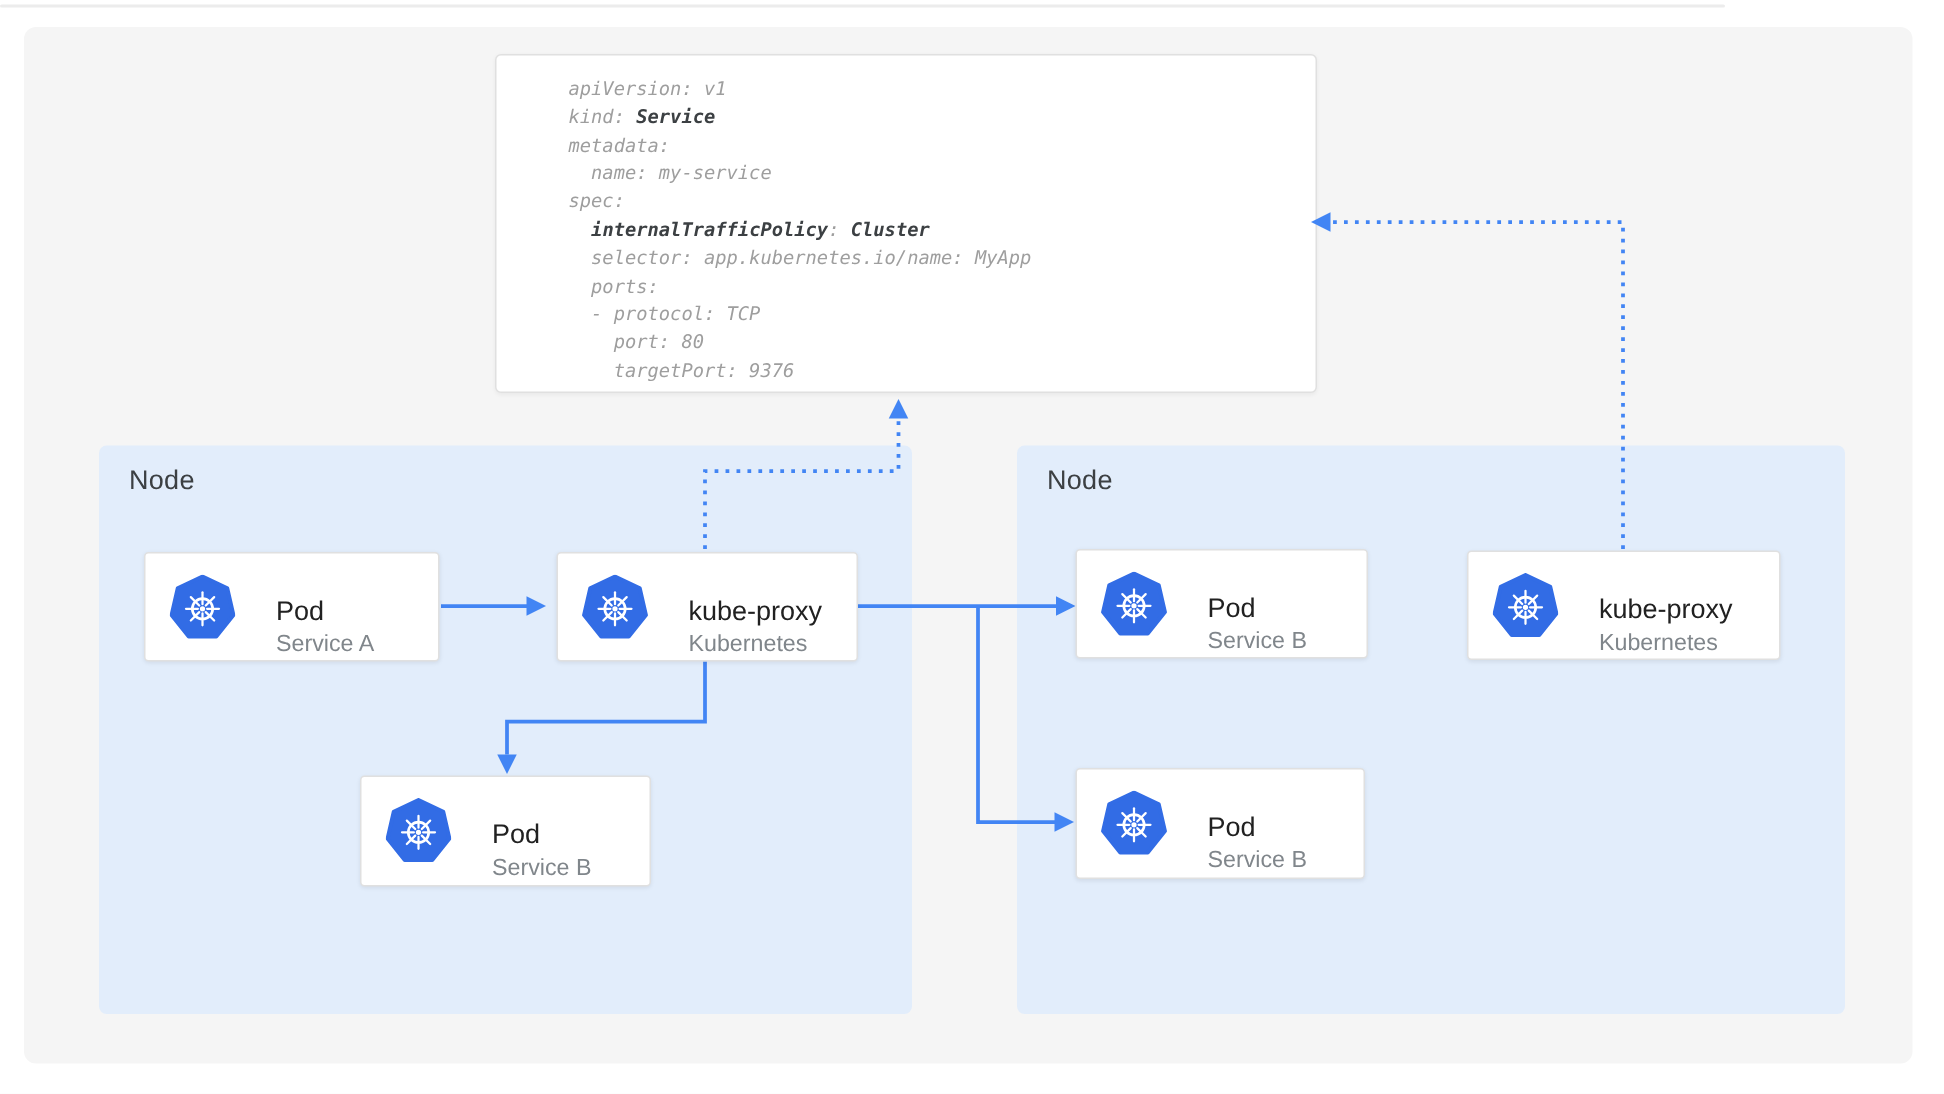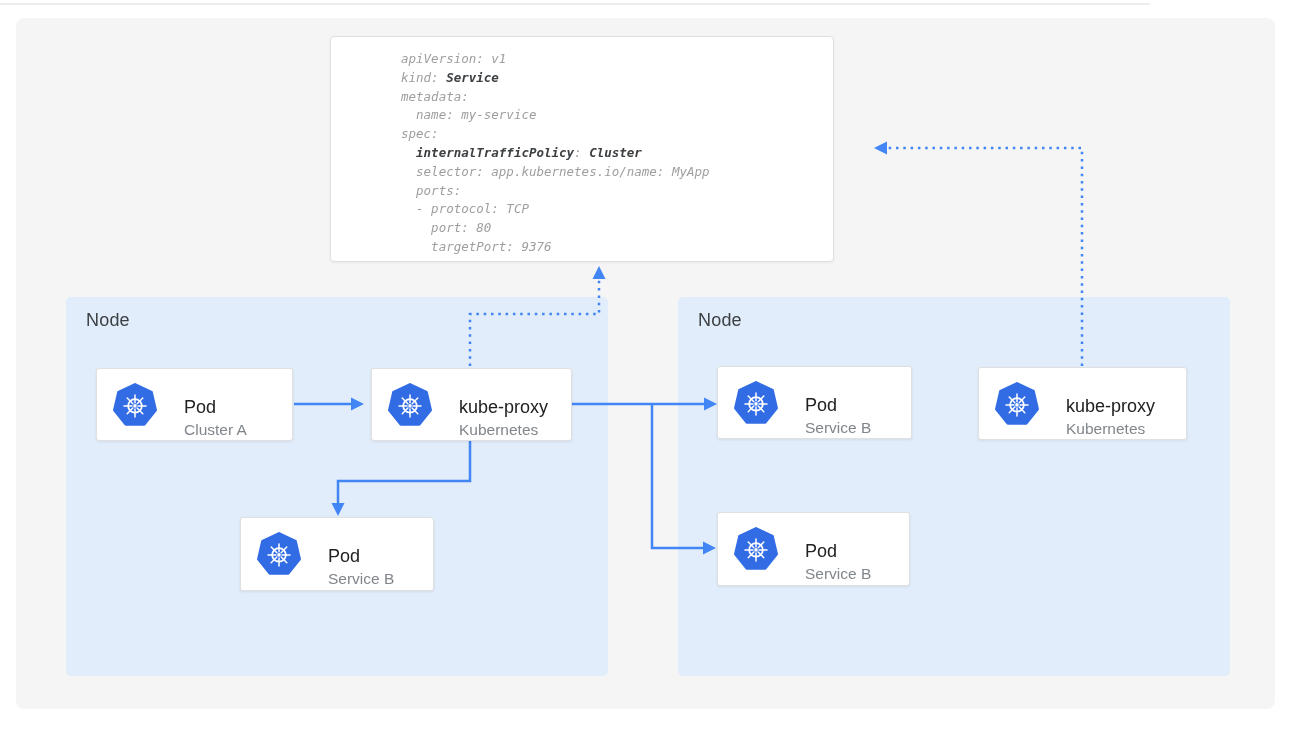--- a/index.html
+++ b/index.html
@@ -35,23 +35,23 @@
   .card .title{font-size:18px;line-height:23px;color:var(--title-color);}
   .card .subtitle{font-size:15.5px;line-height:21px;color:var(--subtitle-color);}
 
   .card-a{left:96px;top:368px;width:197px;height:73px;}
   .card-b{left:371px;top:368px;width:201px;height:73px;}
   .card-c{left:240px;top:517px;width:194px;height:74px;}
   .card-d{left:717px;top:366px;width:195px;height:73px;}
   .card-e{left:978px;top:367px;width:209px;height:73px;}
   .card-f{left:717px;top:512px;width:193px;height:74px;}
 
-  .yaml-card{position:absolute;left:330px;top:36px;width:504px;height:226px;background:#fff;
+  .yaml-card{position:absolute;left:330px;top:36px;width:548px;height:226px;background:#fff;
              border:1px solid var(--card-border);border-radius:4px;box-shadow:0 1px 3px rgba(0,0,0,.05);
-             padding:13px 0 0 70px;}
+             padding:13px 0 0 48px;}
   .code{font-family:"DejaVu Sans Mono","Liberation Mono",monospace;font-style:italic;
         font-size:12.5px;line-height:18.8px;color:var(--code-gray);white-space:pre;}
   .code .b{font-weight:bold;color:var(--code-dark);font-style:italic;}
 
   .connectors{position:absolute;left:0;top:0;width:1296px;height:729px;pointer-events:none;}
   .connectors .solid{stroke:var(--accent);stroke-width:2.5;fill:none;}
   .connectors .dotted{stroke:var(--accent);stroke-width:2.5;fill:none;stroke-dasharray:2.5 4.8;}
   .connectors .head{fill:var(--accent);stroke:none;}
 </style>
 </head>
@@ -116,21 +116,21 @@
     <path class="dotted" d="M1082,366 V148 H887"></path>
     <polygon class="head" points="874,148 887,141.5 887,154.5"></polygon>
   </svg>
 
   <div class="card card-a">
     <svg class="k8s">
         <use href="#k8s"></use>
       </svg>
     <div class="txt">
       <div class="title">Pod</div>
-      <div class="subtitle">Cluster A</div>
+      <div class="subtitle">Service A</div>
     </div>
   </div>
 
   <div class="card card-b">
     <svg class="k8s">
         <use href="#k8s"></use>
       </svg>
     <div class="txt">
       <div class="title">kube-proxy</div>
       <div class="subtitle">Kubernetes</div>

